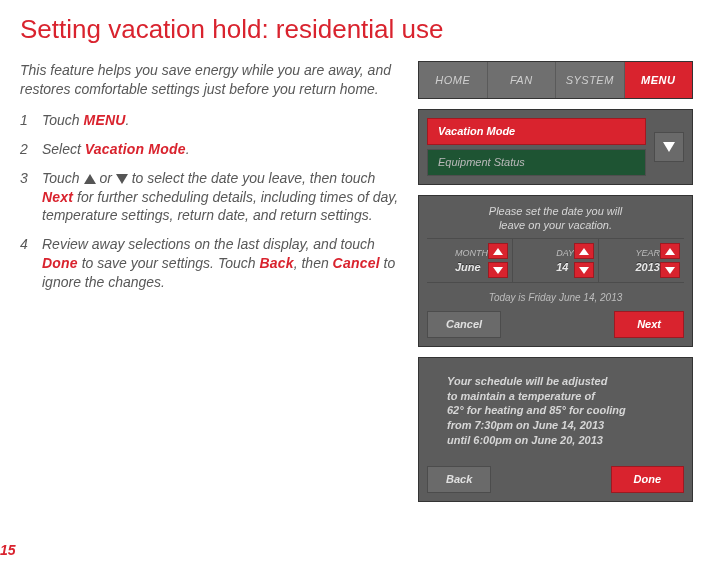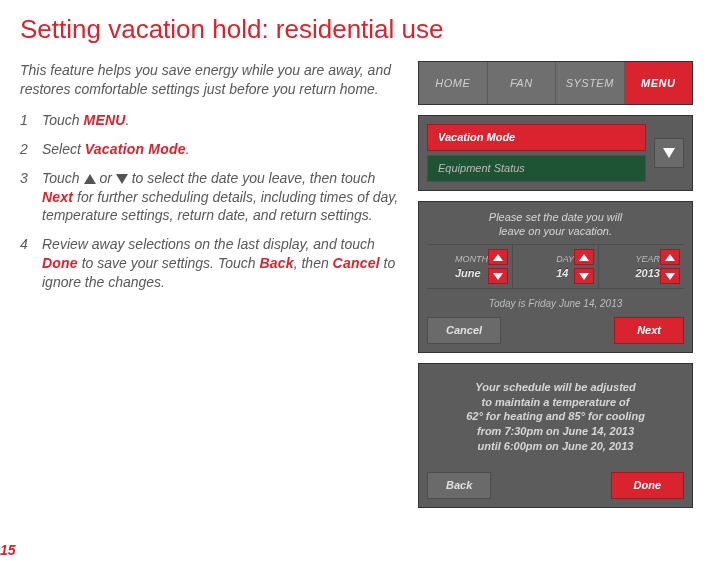--- a/index.html
+++ b/index.html
@@ -39,21 +39,21 @@
 
   
   .panel {
     background: #5c5c5c;
     border: 1px solid #333;
     position: relative;
     color: #ddd;
     font-size: 11px;
   }
   
-  .tabs { display:flex; height:42px; }
+  .tabs { display:flex; height:36px; }
   .tabs .tab {
     flex:1;
     background:#6f6f6f;
     color:#cfcfcf;
     display:flex; align-items:center; justify-content:center;
     font-size:11px;
     border-right:1px solid #5a5a5a;
     letter-spacing:0.5px;
   }
   .tabs .tab:last-child { border-right:none; }
@@ -112,22 +112,22 @@
     background:#6a6a6a; color:#e0e0e0; font-size:11px;
     border:1px solid #4c4c4c; padding:5px 18px; font-weight:bold;
   }
   .btn-r {
     background:#d9232e; color:#fff; font-size:11px; font-weight:bold;
     border:1px solid #9c1a22; padding:5px 22px;
   }
 
   
   .summary-panel .summary {
-    text-align:center; color:#d6d6d6; font-weight:bold;
-    font-size:11px; line-height:1.35; padding:16px 0 18px;
+    color:#d6d6d6; font-weight:bold;
+    font-size:11px; line-height:1.35; padding:16px 28px 18px;
   }
   .footer-page {
     position:absolute; bottom:6px; left:0; right:17px;
     text-align:left; color:#d9232e; font-style:italic; font-weight:bold; font-size:14px;
   }
 </style>
 </head>
 <body>
 
 <h1>Setting vacation hold: residential use</h1>

